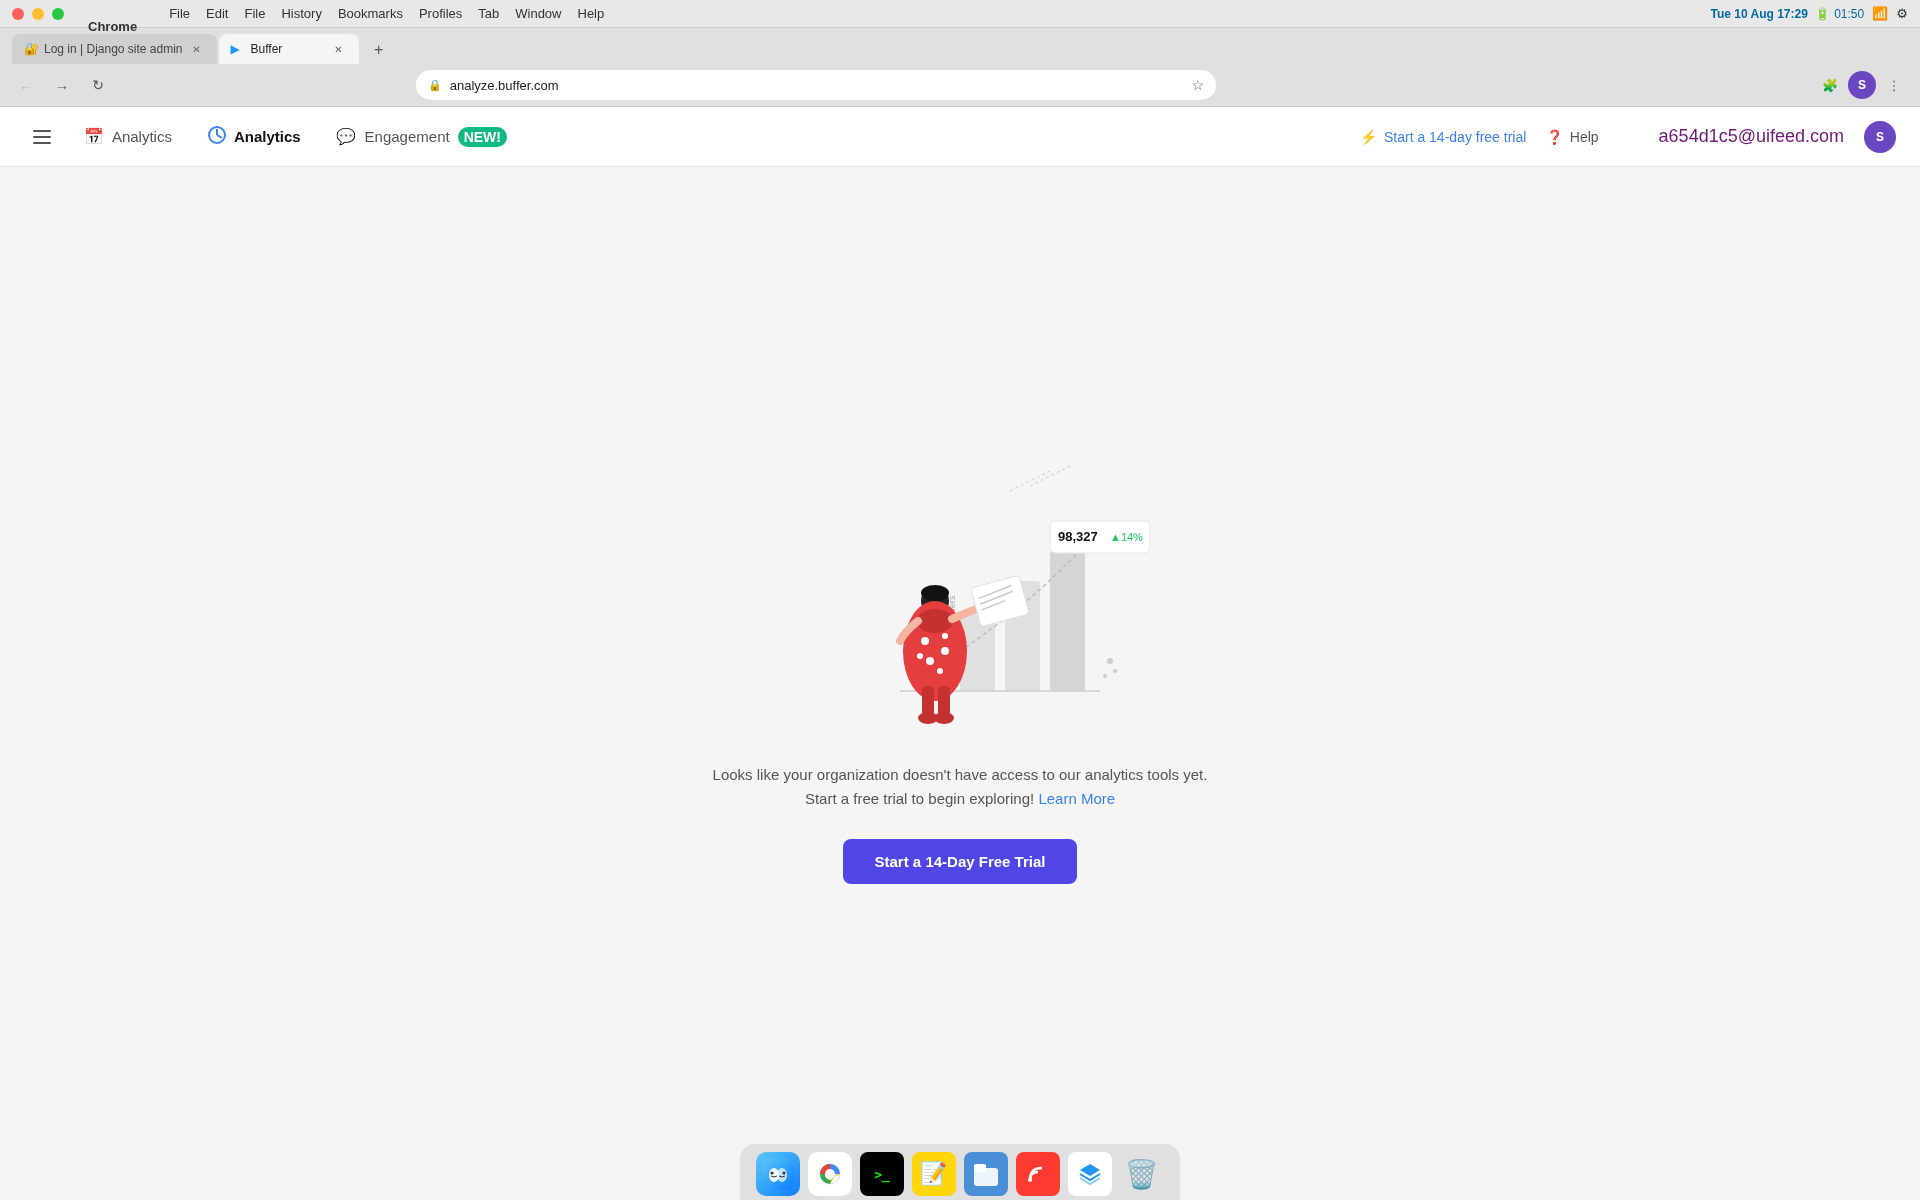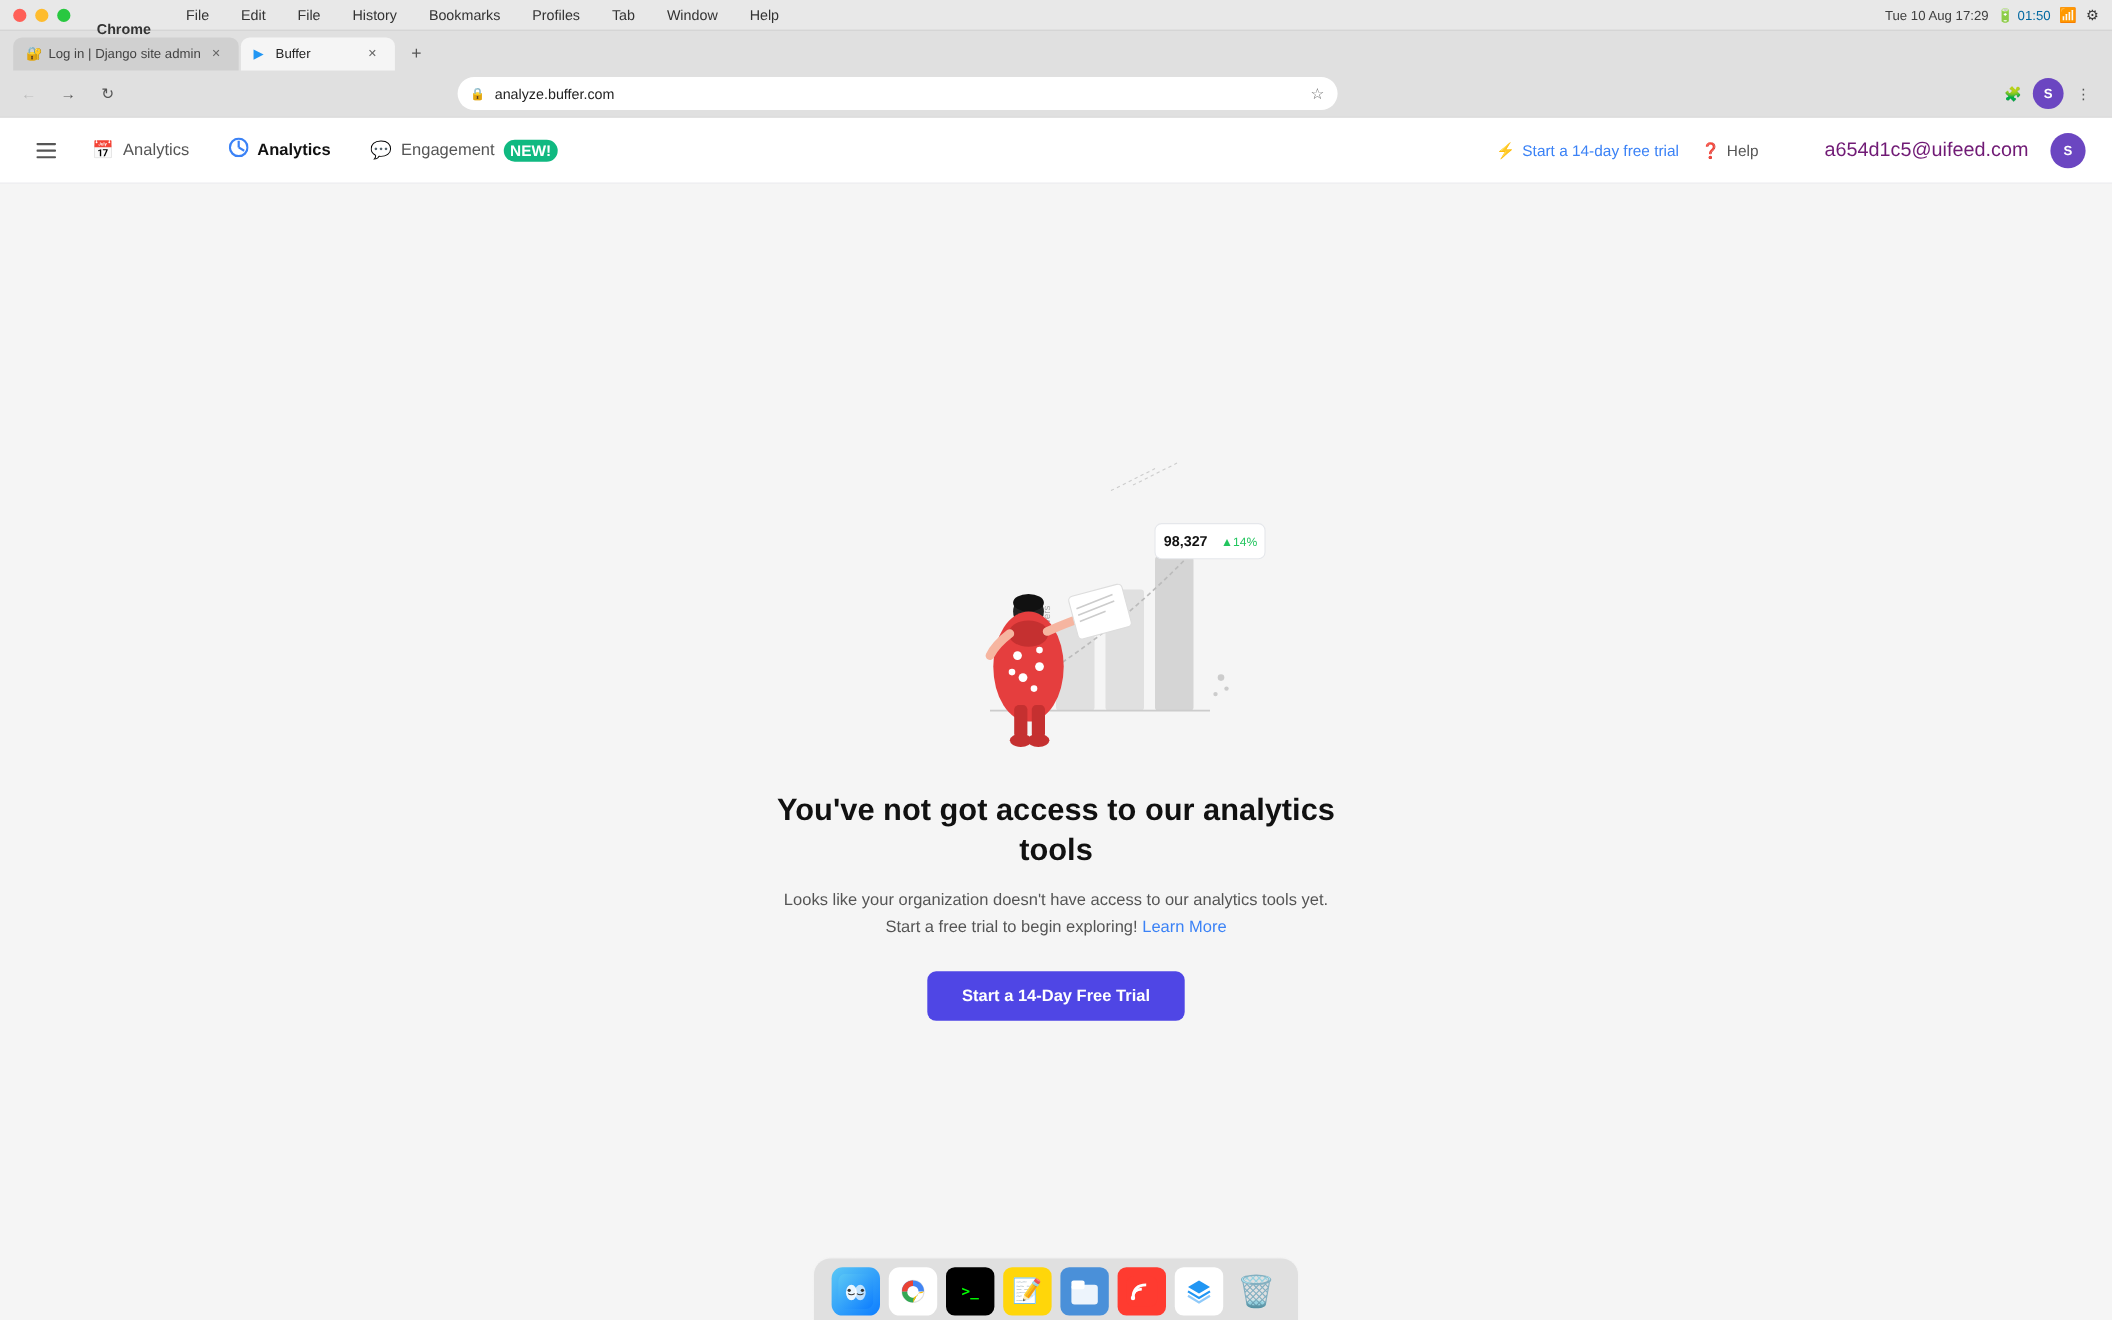--- a/index.html
+++ b/index.html
@@ -28,40 +28,40 @@
     .title-bar-app {
       margin-left: 16px;
       font-size: 13px;
       font-weight: 600;
       color: #333;
       margin-top: 25px;
     }
     .title-bar-menu {
       display: flex;
       align-items: center;
-      gap: 13px;
+      gap: 0;
       margin-left: 16px;
     }
     .menu-item {
       font-size: 13px;
       color: #333;
       padding: 2px 8px;
       border-radius: 4px;
       cursor: pointer;
     }
     .title-bar-right {
       margin-left: auto;
       display: flex;
       align-items: center;
       gap: 8px;
     }
     .time-display {
       font-size: 12px;
-      color: #404040;
-      font-weight: 400;
+      color: #0369a1;
+      font-weight: 700;
     }
 
     
     .browser-chrome {
       background: #e0e0e0;
       border-bottom: 1px solid #ccc;
     }
     .tab-bar {
       display: flex;
       align-items: flex-end;
@@ -521,21 +521,20 @@
       <ellipse cx="168" cy="287" rx="10" ry="6" fill="#c53030"></ellipse>
       <ellipse cx="184" cy="287" rx="10" ry="6" fill="#c53030"></ellipse>
 
       <circle cx="350" cy="230" r="3" fill="#ccc"></circle>
       <circle cx="355" cy="240" r="2" fill="#ccc"></circle>
       <circle cx="345" cy="245" r="2" fill="#ccc"></circle>
     </svg>
   </div>
 
   <div class="cta-section">
-    <h1 class="cta-title">You've not got access to our analytics tools</h1>
     <p class="cta-desc">
       <span>Looks like your organization doesn't have access to our analytics tools yet. Start a free trial to begin exploring! </span>
       <a href="#">Learn More</a>
     </p>
     <button class="cta-btn">Start a 14-Day Free Trial</button>
   </div>
 </div>
 
 <div class="dock">
   <div class="dock-icon finder">

